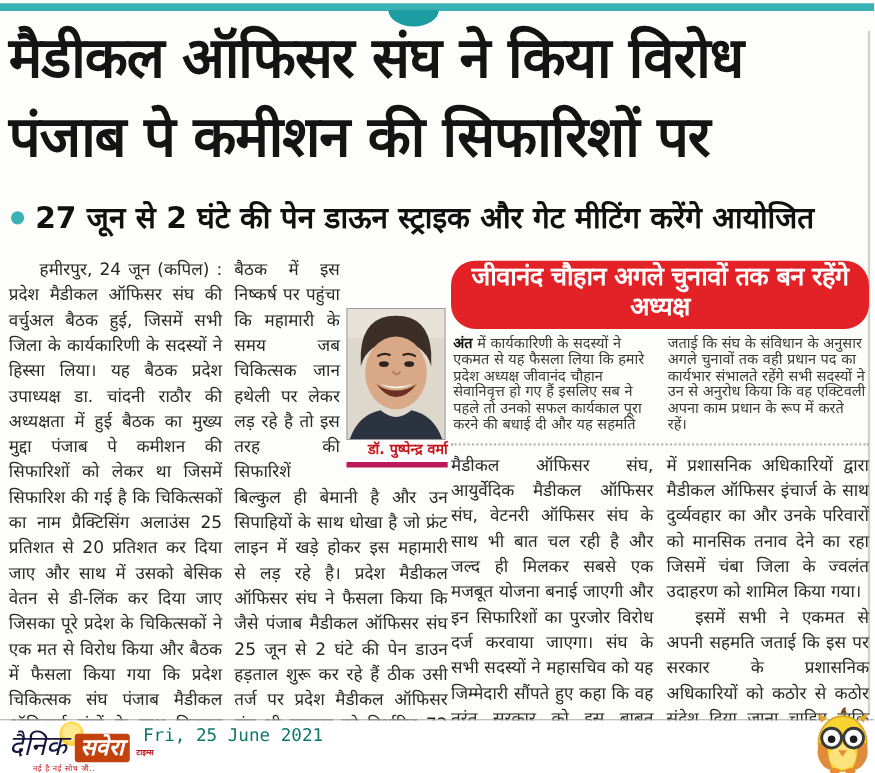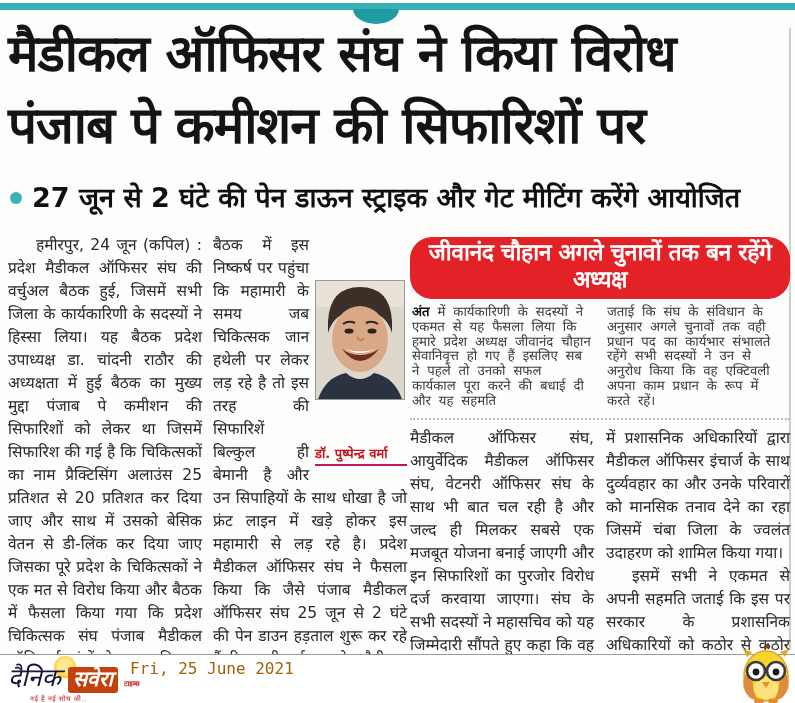--- a/index.html
+++ b/index.html
@@ -28,42 +28,42 @@
 
   
   .body-text { margin:0; font-size:15.5px; line-height:23px; color:#282828;
     text-align:justify; }
   .body-left { position:absolute; top:234px; left:8px; width:399px; display:flex; gap:11px; }
   .colA, .colB { width:194px; }
   .dateline-indent { display:inline-block; width:28px; }
 
   .photo-block { float:right; width:92px; margin:46px 0 2px 6px; }
   .photo-frame { width:88px; height:118px; border:1px solid #9a9a9a; display:block; background:#ded7cc; }
-  .photo-caption { color:#c4161c; font-weight:800; font-size:13px; text-align:left;
-    padding:2px 0 3px; border-bottom:2px solid #be185d; line-height:15px;margin-top:44px; }
+  .photo-caption { color:#c4161c; font-weight:800; font-size:13px; text-align:right;
+    padding:2px 0 3px; border-bottom:5px solid #be185d; line-height:15px; }
 
   
   .body-right { position:absolute; top:237px; left:410px; width:380px; }
   .red-banner { background:#e32227; color:#ffffff; font-size:23px; font-weight:800;
     text-align:center; padding:2px 6px 6px; line-height:27px; letter-spacing:-0.5px;border-radius:22px; }
-  .box-cols { display:flex; gap:14px; padding:7px 2px 6px 2px;font-family:Liberation Mono, monospace; }
+  .box-cols { display:flex; gap:14px; padding:7px 2px 6px 2px; }
   .box-col { width:50%; font-size:13.2px; line-height:14.8px; color:#3a3a3a; text-align:left; }
   .box-col b { color:#111; }
   .dotted-rule { border-top:2px dotted #b8b8b8; margin:2px 0 7px 0; height:0; }
   .article-cols { display:flex; gap:12px; }
   .colC, .colD { width:184px; }
   .para2 { text-indent:26px; }
 
   .right-edge { position:absolute; top:28px; left:789px; width:2px; height:622px; background:#cfcfcf; }
 
   
   .footer-rule { position:absolute; top:654px; left:0; width:795px; height:1px; background:#9b9b9b; }
   .footer { position:absolute; top:655px; left:0; width:795px; height:48px; background:#ffffff; }
   .footer-meta { position:absolute; left:130px; top:3px;
-    font-family:"DejaVu Sans Mono", monospace; font-size:16px; color:#a16207; line-height:21px; }
+    font-family:"DejaVu Sans Mono", monospace; font-size:16px; color:#0f766e; line-height:21px; }
   .footer-meta .url { display:block; }
 
   .logo { position:absolute; left:8px; top:4px; width:118px; height:42px; }
   .logo-sun { position:absolute; left:46px; top:-3px; width:22px; height:22px; border-radius:50%;
     background:radial-gradient(circle at 50% 45%, #ffe98e 0 40%, #ffc928 70%, #f5a81e 100%); }
   .logo-line { position:relative; white-space:nowrap; }
   .logo-dainik { position:relative; font-weight:400; font-size:25px; color:#15153d; font-style:italic; }
   .logo-savera { position:relative; background:#c2410c; color:#fff; font-weight:900; font-size:21px;
     padding:0 5px 2px 5px; border-radius:3px; margin-left:2px; font-style:italic; }
   .logo-times { font-size:7px; color:#c4161c; font-weight:700; margin-left:1px; }

